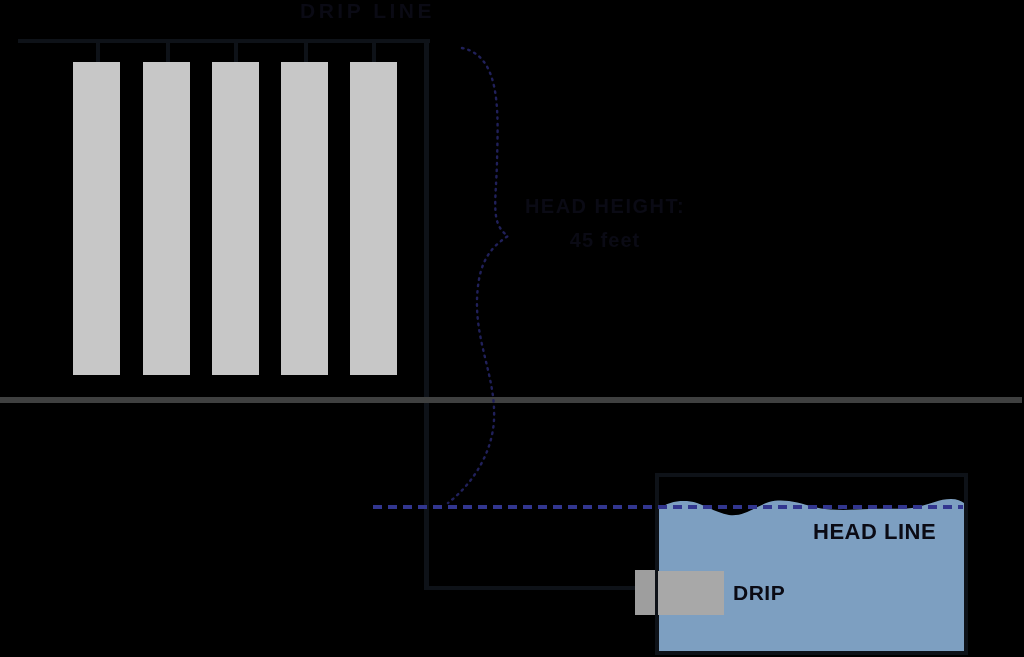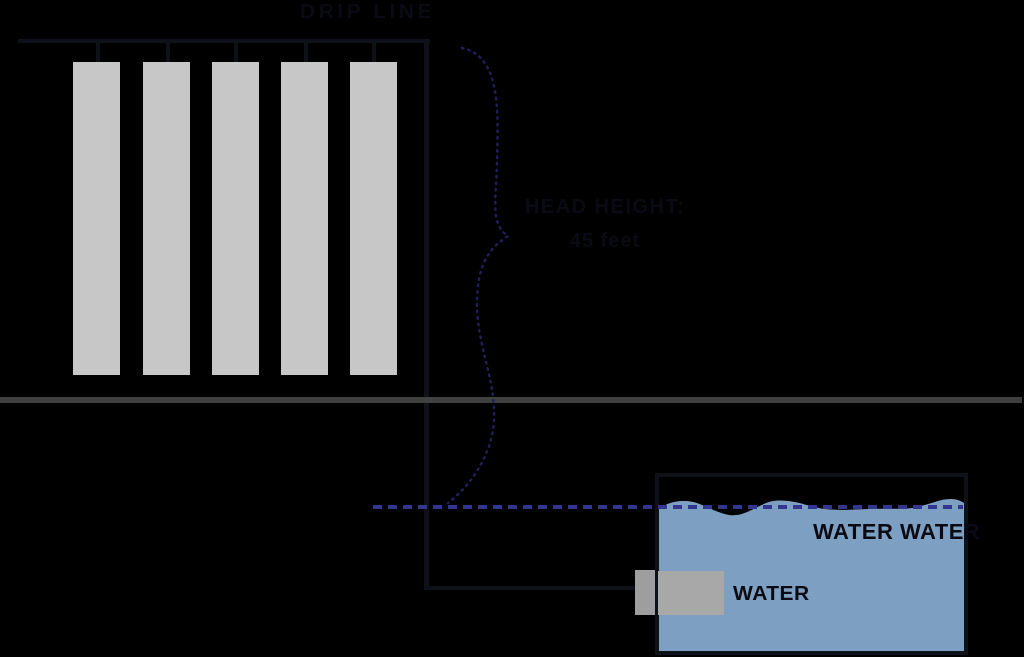--- a/index.html
+++ b/index.html
@@ -97,27 +97,27 @@
     <div class="lbl hh-line2">45 feet</div>
   </div>
 
   <div class="abs tank">
     <div class="tank-inner">
       <svg class="water-svg" viewBox="0 0 305 174">
         <path class="water-shape" d="M0,32 C10,24 25,22 38,26 C50,30 58,36 70,38 C85,40 95,30 110,25
              C125,21 140,26 155,30 C172,34 190,33 210,32 C230,31 245,33 258,30
              C272,27 280,22 292,22 C298,22 302,24 305,26 L305,174 L0,174 Z"></path>
       </svg>
-      <div class="lbl water-lbl">WATER WATER</div>
+      <div class="lbl water-lbl">HEAD LINE</div>
     </div>
   </div>
 
   <div class="abs pump-outer"></div>
   <div class="abs pump-body"></div>
-  <div class="abs lbl pump-lbl">WATER</div>
+  <div class="abs lbl pump-lbl">DRIP</div>
 
   <svg class="abs overlay" viewBox="0 0 1024 657">
     <line class="dash-line" x1="373" y1="507" x2="963" y2="507"></line>
     <path class="brace" d="M462,48 C502,56 498,115 497,162
          C496,202 490,224 508,236
          C486,250 478,268 477,300
          C476,345 496,378 494,420
          C492,456 470,486 448,503"></path>
   </svg>
 

